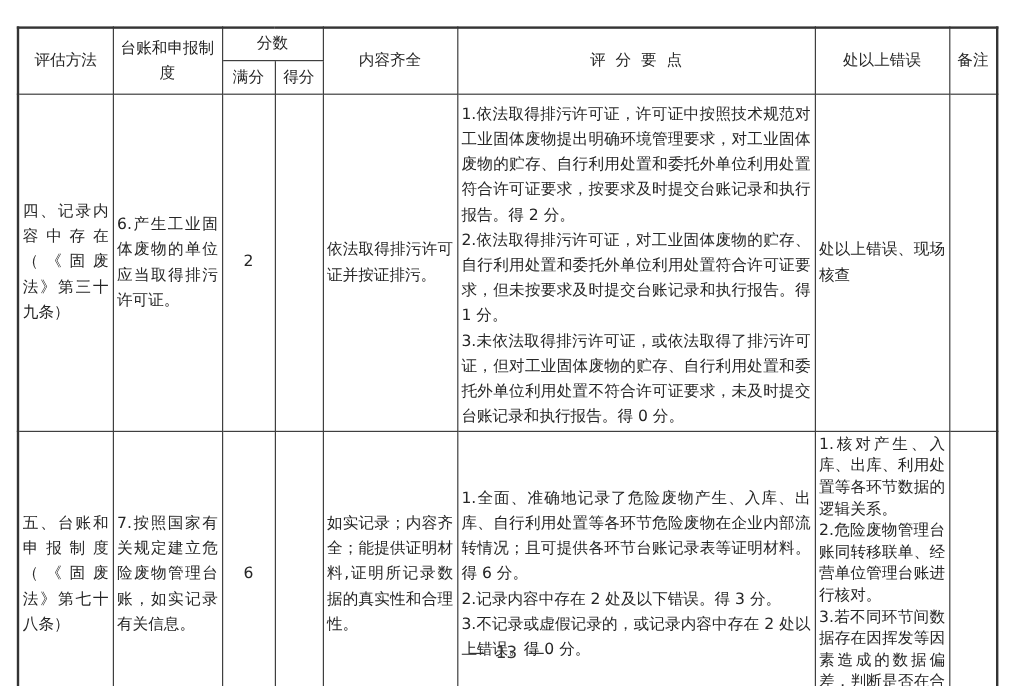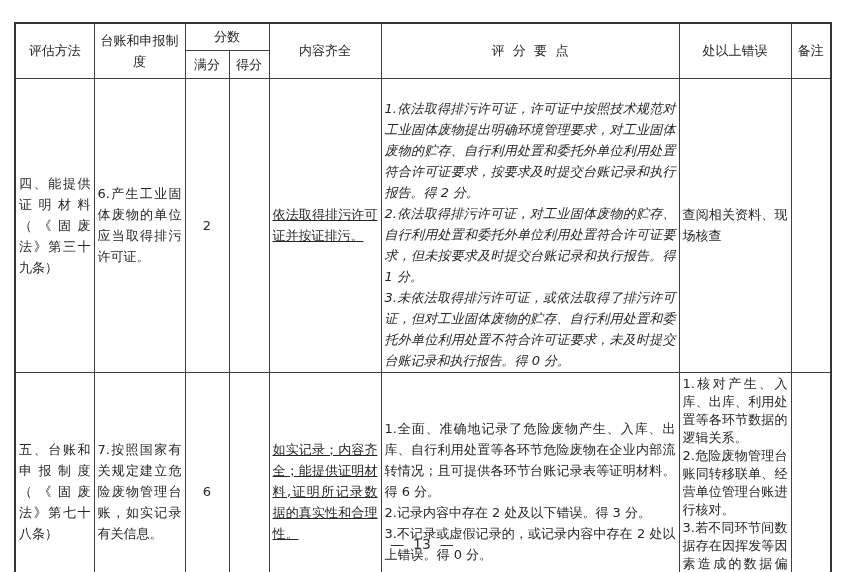--- a/index.html
+++ b/index.html
@@ -31,24 +31,24 @@
   }
   table.eval th{ text-align:center; padding:0 2px; }
   th.points-h{ white-space:pre;margin-left:47px; }
   tr.hr1{ height:27px; }
   tr.hr2{ height:28px; }
   tr.row1{ height:220px; }
   tr.row2{ height:236px; }
   td.c-item{ text-align:justify; }
   td.c-content{ text-align:justify;margin-top:37px; }
   td.c-num{ text-align:center; }
-  td.c-standard{ text-align:justify;text-decoration:underline; }
+  td.c-standard{ text-align:justify; }
   td.c-points{ text-align:justify; white-space:pre-line; }
   td.c-method{ text-align:justify; white-space:pre-line; }
-  tr.row1 td.c-points{ vertical-align:top; padding-top:19px;font-style:italic; }
+  tr.row1 td.c-points{ vertical-align:top; padding-top:6px; }
   tr.row2 td.c-points{ vertical-align:middle; }
   tr.row2 td.c-method{ vertical-align:top; padding-top:2px; line-height:18px; }
   td.c-remark{ }
   .footer{
     position:absolute;left:0;top:536px;width:844px;
     text-align:center;
     font-size:14px;
     color:#333333;
     white-space:pre;
   }
@@ -79,29 +79,29 @@
       <th rowspan="2" class="points-h">评  分  要  点</th>
       <th rowspan="2">处以上错误</th>
       <th rowspan="2">备注</th>
     </tr>
     <tr class="hr2">
       <th>满分</th>
       <th>得分</th>
     </tr>
 
     <tr class="row1">
-      <td class="c-item">四、能提供证明材料（《固废法》第三十九条）</td>
+      <td class="c-item">四、记录内容中存在（《固废法》第三十九条）</td>
       <td class="c-content">6.产生工业固体废物的单位应当取得排污许可证。</td>
       <td class="c-num">2</td>
       <td class="c-num"></td>
       <td class="c-standard">依法取得排污许可证并按证排污。</td>
       <td class="c-points">1.依法取得排污许可证，许可证中按照技术规范对工业固体废物提出明确环境管理要求，对工业固体废物的贮存、自行利用处置和委托外单位利用处置符合许可证要求，按要求及时提交台账记录和执行报告。得 2 分。
 2.依法取得排污许可证，对工业固体废物的贮存、自行利用处置和委托外单位利用处置符合许可证要求，但未按要求及时提交台账记录和执行报告。得 1 分。
 3.未依法取得排污许可证，或依法取得了排污许可证，但对工业固体废物的贮存、自行利用处置和委托外单位利用处置不符合许可证要求，未及时提交台账记录和执行报告。得 0 分。</td>
-      <td class="c-method">查阅相关资料、现场核查</td>
+      <td class="c-method">处以上错误、现场核查</td>
       <td class="c-remark"></td>
     </tr>
 
     <tr class="row2">
       <td class="c-item">五、台账和申报制度（《固废法》第七十八条）</td>
       <td class="c-content">7.按照国家有关规定建立危险废物管理台账，如实记录有关信息。</td>
       <td class="c-num">6</td>
       <td class="c-num"></td>
       <td class="c-standard">如实记录；内容齐全；能提供证明材料,证明所记录数据的真实性和合理性。</td>
       <td class="c-points">1.全面、准确地记录了危险废物产生、入库、出库、自行利用处置等各环节危险废物在企业内部流转情况；且可提供各环节台账记录表等证明材料。得 6 分。

